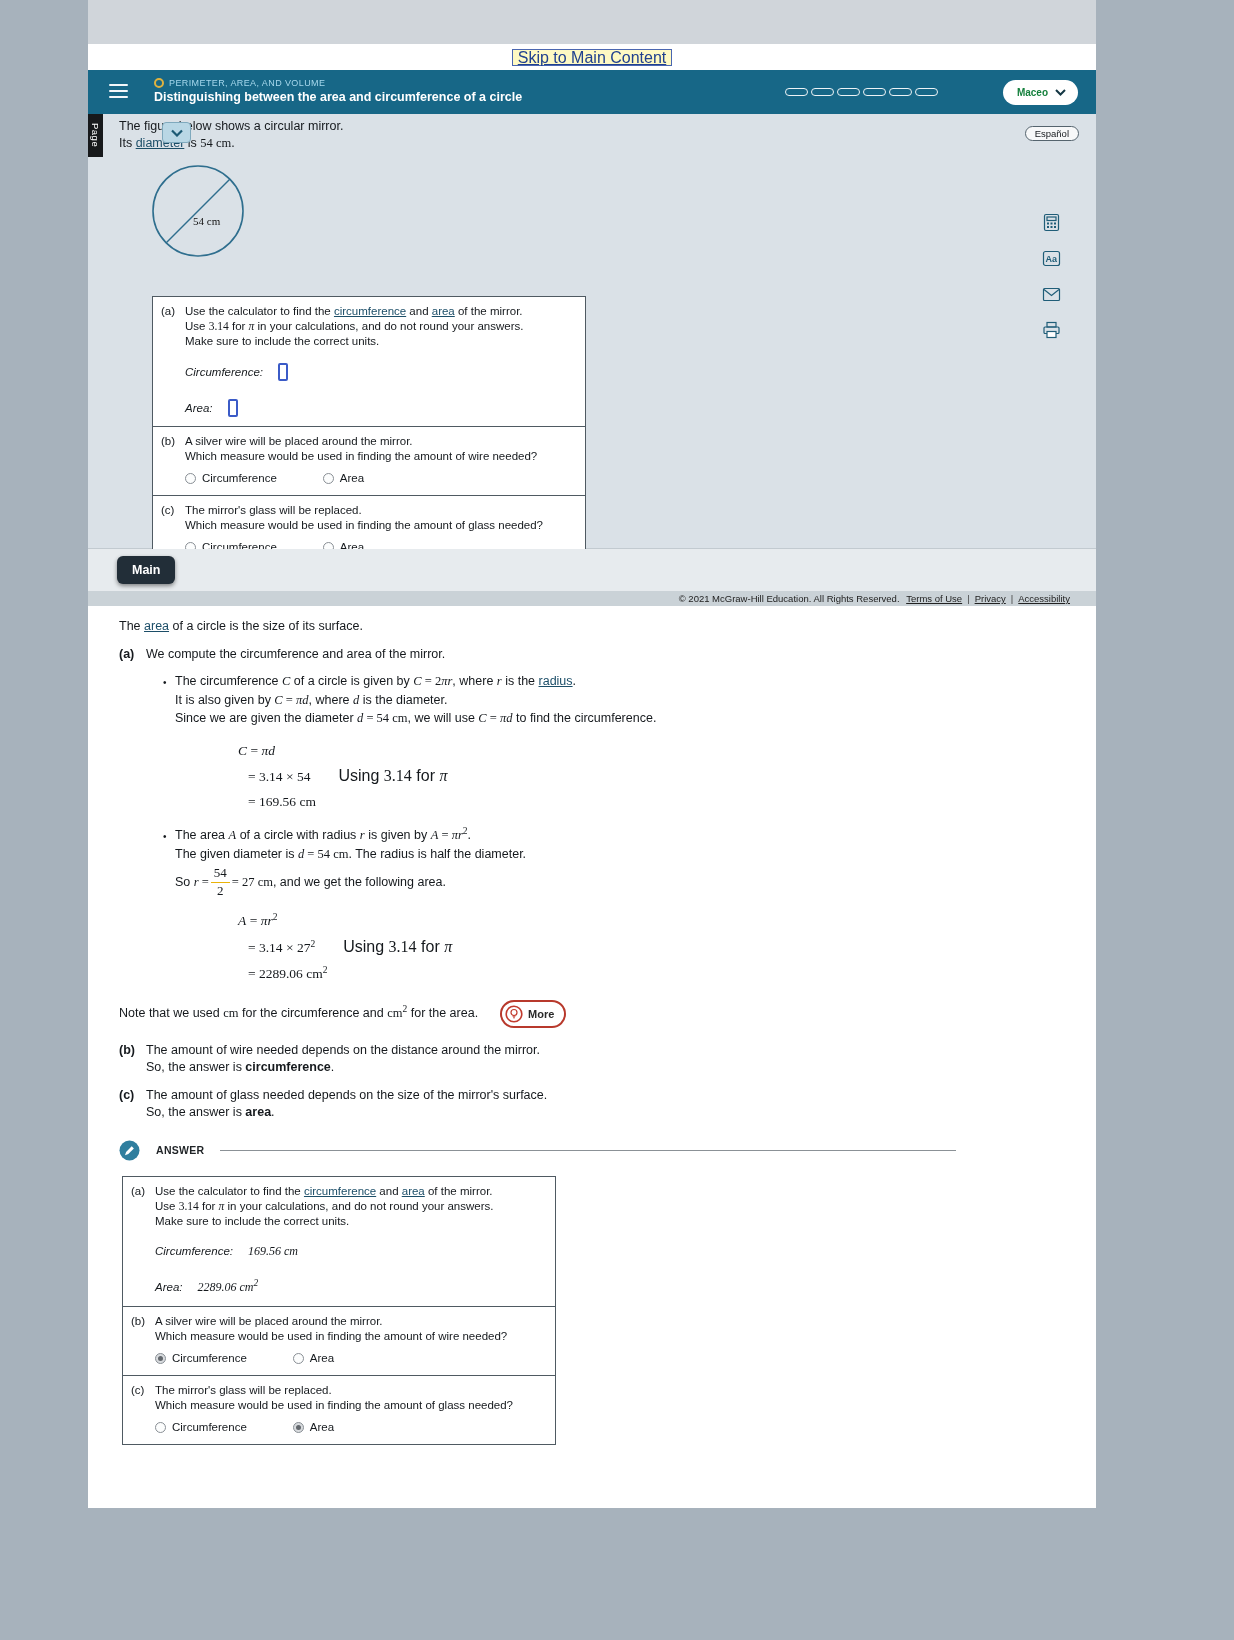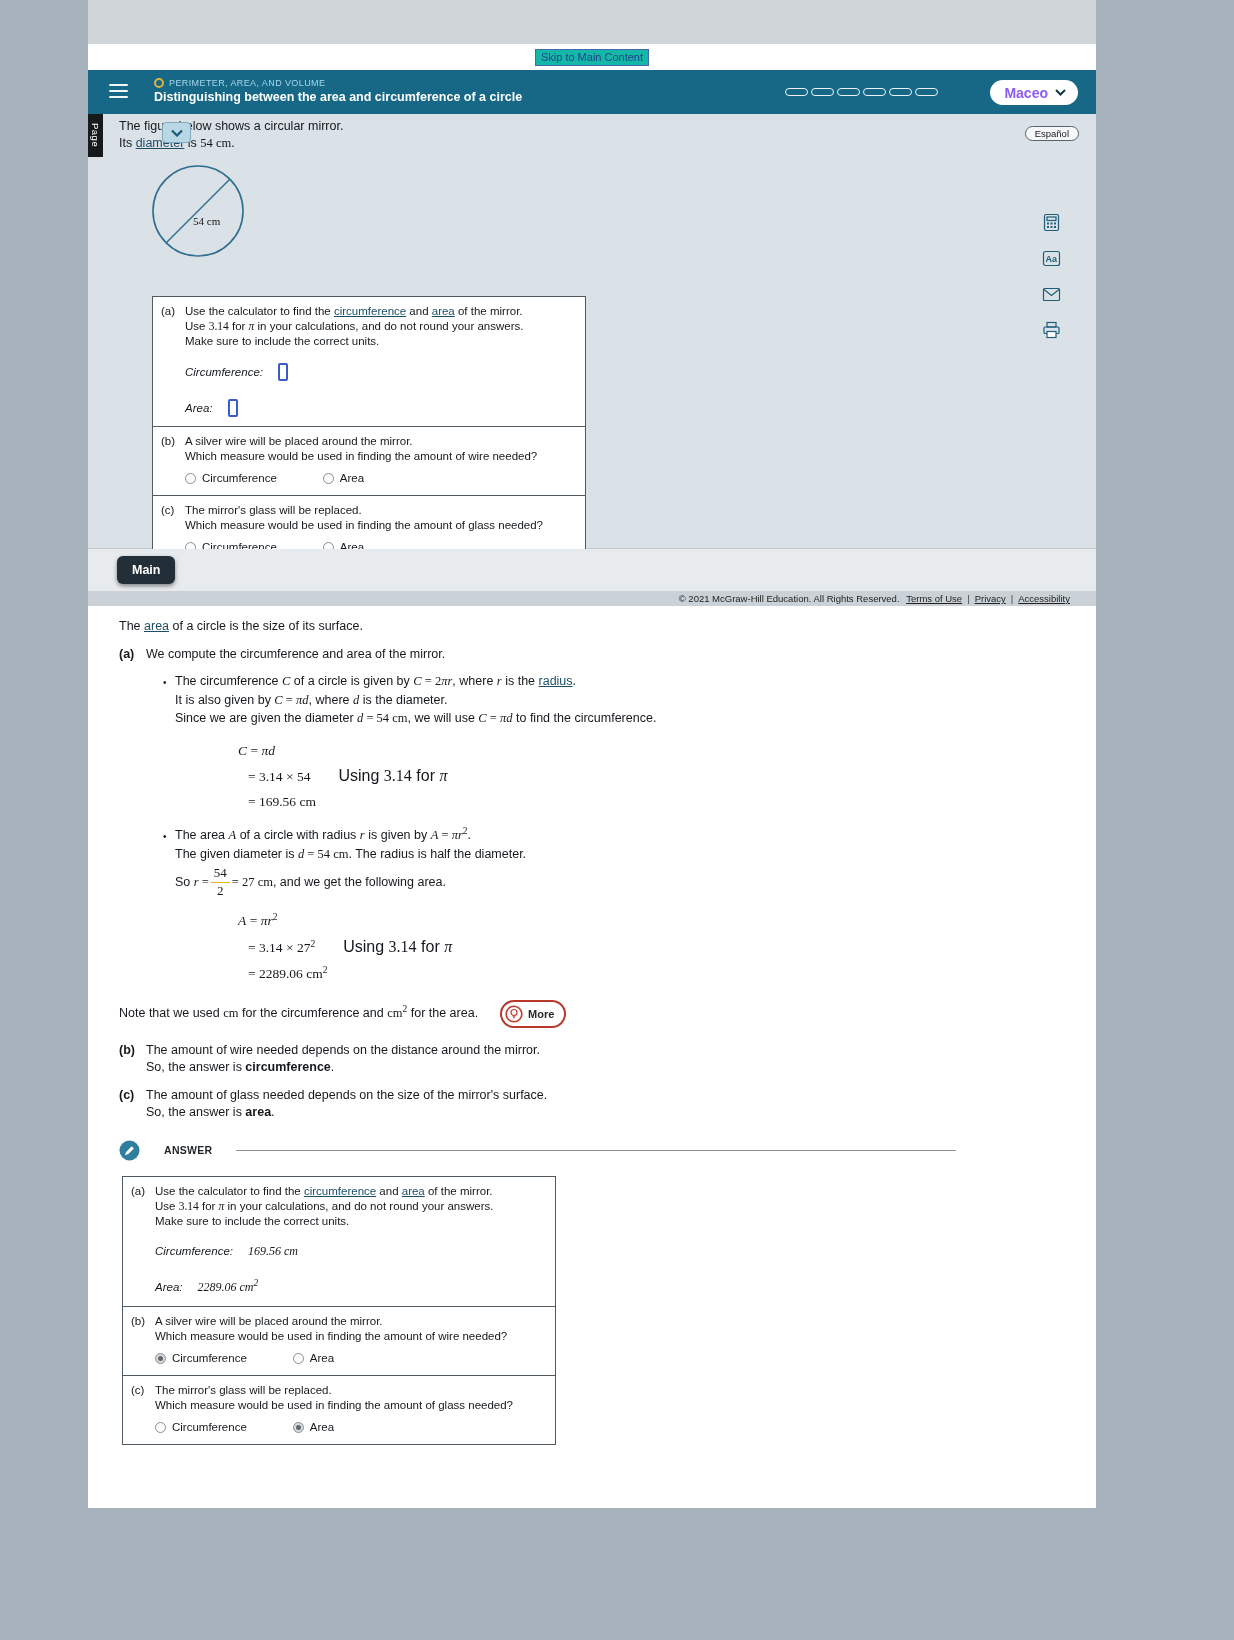--- a/index.html
+++ b/index.html
@@ -2,32 +2,32 @@
 <html><head>
 <meta charset="utf-8">
 <style>
   * { margin:0; padding:0; box-sizing:border-box; }
   html,body { width:1234px; height:1640px; }
   body { background:#a7b2bc; font-family:"Liberation Sans", sans-serif; color:#15191d; position:relative; overflow:hidden; }
 
   .app { position:absolute; left:88px; top:0; width:1008px; height:1508px; background:#fff; }
   .pre-strip { height:44px; background:#d0d5da; }
   .skip-strip { height:26px; background:#fff; display:flex; align-items:center; justify-content:center; }
-  .skip-link { font-size:11px; color:#20408f; border:1px solid #4a66b0; padding:0 5px; line-height:15px; background:#14b8a6; cursor:pointer; }
+  .skip-link { font-size:16px; color:#20408f; text-decoration:underline; border:1px solid #4a66b0; padding:0 5px; line-height:15px; background:#fef9c3; cursor:pointer; }
 
   .header { height:44px; background:#176787; position:relative; color:#fff; }
   .hamburger { position:absolute; left:21px; top:14px; width:19px; height:14px; display:flex; flex-direction:column; justify-content:space-between; cursor:pointer; }
   .hamburger span { display:block; height:2px; background:#f2f7fa; border-radius:1px; }
   .category-row { position:absolute; left:66px; top:8px; display:flex; align-items:center; gap:5px; }
   .cat-ring { width:10px; height:10px; border:2px solid #dfb23f; border-radius:50%; }
   .category { font-size:9px; letter-spacing:.4px; color:#a6d8ec; }
   .page-title { position:absolute; left:66px; top:20px; font-size:12.5px; font-weight:bold; color:#fff; }
   .progress { position:absolute; left:697px; top:18px; display:flex; gap:3px; cursor:pointer; }
   .progress span { width:23px; height:8px; border:1.5px solid #edf3f6; border-radius:4px; }
-  .user-pill { position:absolute; right:18px; top:10px; height:25px; background:#fff; border-radius:13px; display:flex; align-items:center; gap:7px; padding:0 12px 0 14px; color:#8b5cf6; font-weight:bold; font-size:14px; cursor:pointer; }
+  .user-pill { position:absolute; right:18px; top:10px; height:25px; background:#fff; border-radius:13px; display:flex; align-items:center; gap:7px; padding:0 12px 0 14px; color:#15803d; font-weight:bold; font-size:10px; cursor:pointer; }
 
   .page-tab { position:absolute; left:0; top:114px; width:15px; height:43px; background:#17191b; color:#fff; writing-mode:vertical-rl; font-size:9.5px; display:flex; align-items:center; justify-content:center; letter-spacing:.5px; cursor:pointer; z-index:5; }
 
   .problem-area { height:435px; background:#dae1e7; position:relative; border-bottom:1px solid #c2cad0; }
   .problem-text { position:absolute; left:31px; top:4px; font-size:12.5px; line-height:17px; }
   .page-dropdown { position:absolute; left:74px; top:8px; width:29px; height:21px; background:#b9d7e5; border:1px solid #7fa9bd; border-radius:4px; display:flex; align-items:center; justify-content:center; cursor:pointer; }
   .espanol { position:absolute; right:17px; top:12px; font-size:9.5px; background:#f7f8f9; border:1px solid #55646e; border-radius:9px; padding:1px 9px; color:#15191d; cursor:pointer; }
   .diagram { position:absolute; left:63px; top:50px; }
   .tools { position:absolute; right:35px; top:99px; display:flex; flex-direction:column; gap:17px; }
   .tool { width:19px; height:19px; cursor:pointer; }
@@ -63,21 +63,21 @@
   .mathblock { margin-left:119px; margin-top:13px; font-family:"Liberation Serif", serif; font-size:13.5px; }
   .mline { margin-top:5px; line-height:20px; }
   .mline.indent { margin-left:10px; }
   .mnote { font-family:"Liberation Sans", sans-serif; font-size:16px; margin-left:28px; }
   .fracline { display:flex; align-items:center; margin-top:3px; height:32px; }
   .frac { display:inline-block; text-align:center; font-family:"Liberation Serif", serif; font-size:13px; margin:0 2px; }
   .frac .num { display:block; padding:0 3px 1px; border-bottom:1px solid #eab308; line-height:1.1; }
   .frac .den { display:block; line-height:1.15; padding-top:1px; }
   .noteline { margin-top:15px; display:flex; align-items:center; line-height:22px; }
   .more-btn { margin-left:22px; display:inline-flex; align-items:center; gap:5px; border:2px solid #b8392c; border-radius:14px; background:#fff; padding:1px 10px 1px 3px; font-weight:bold; font-size:11px; color:#2a2a2a; cursor:pointer; }
-  .answer-head { margin-top:19px; display:flex; align-items:center; gap:24px; width:837px; }
+  .answer-head { margin-top:19px; display:flex; align-items:center; gap:16px; width:837px; }
   .ah-label { font-size:10.5px; font-weight:bold; color:#1f2326; letter-spacing:.3px; }
   .ah-line { flex:1; height:1px; background:#8b9196; }
   .answer-box { margin-top:15px; margin-left:3px; }
 
   .sg-m { font-family:"Liberation Serif", serif; font-style:italic; }
   .sg-r { font-family:"Liberation Serif", serif; }
   .sg-u { text-decoration:underline; color:#1c4e68; }
   .sg-b { font-weight:bold; }
   .sg-sup { font-size:9.5px; position:relative; top:-5px; }
 </style>

